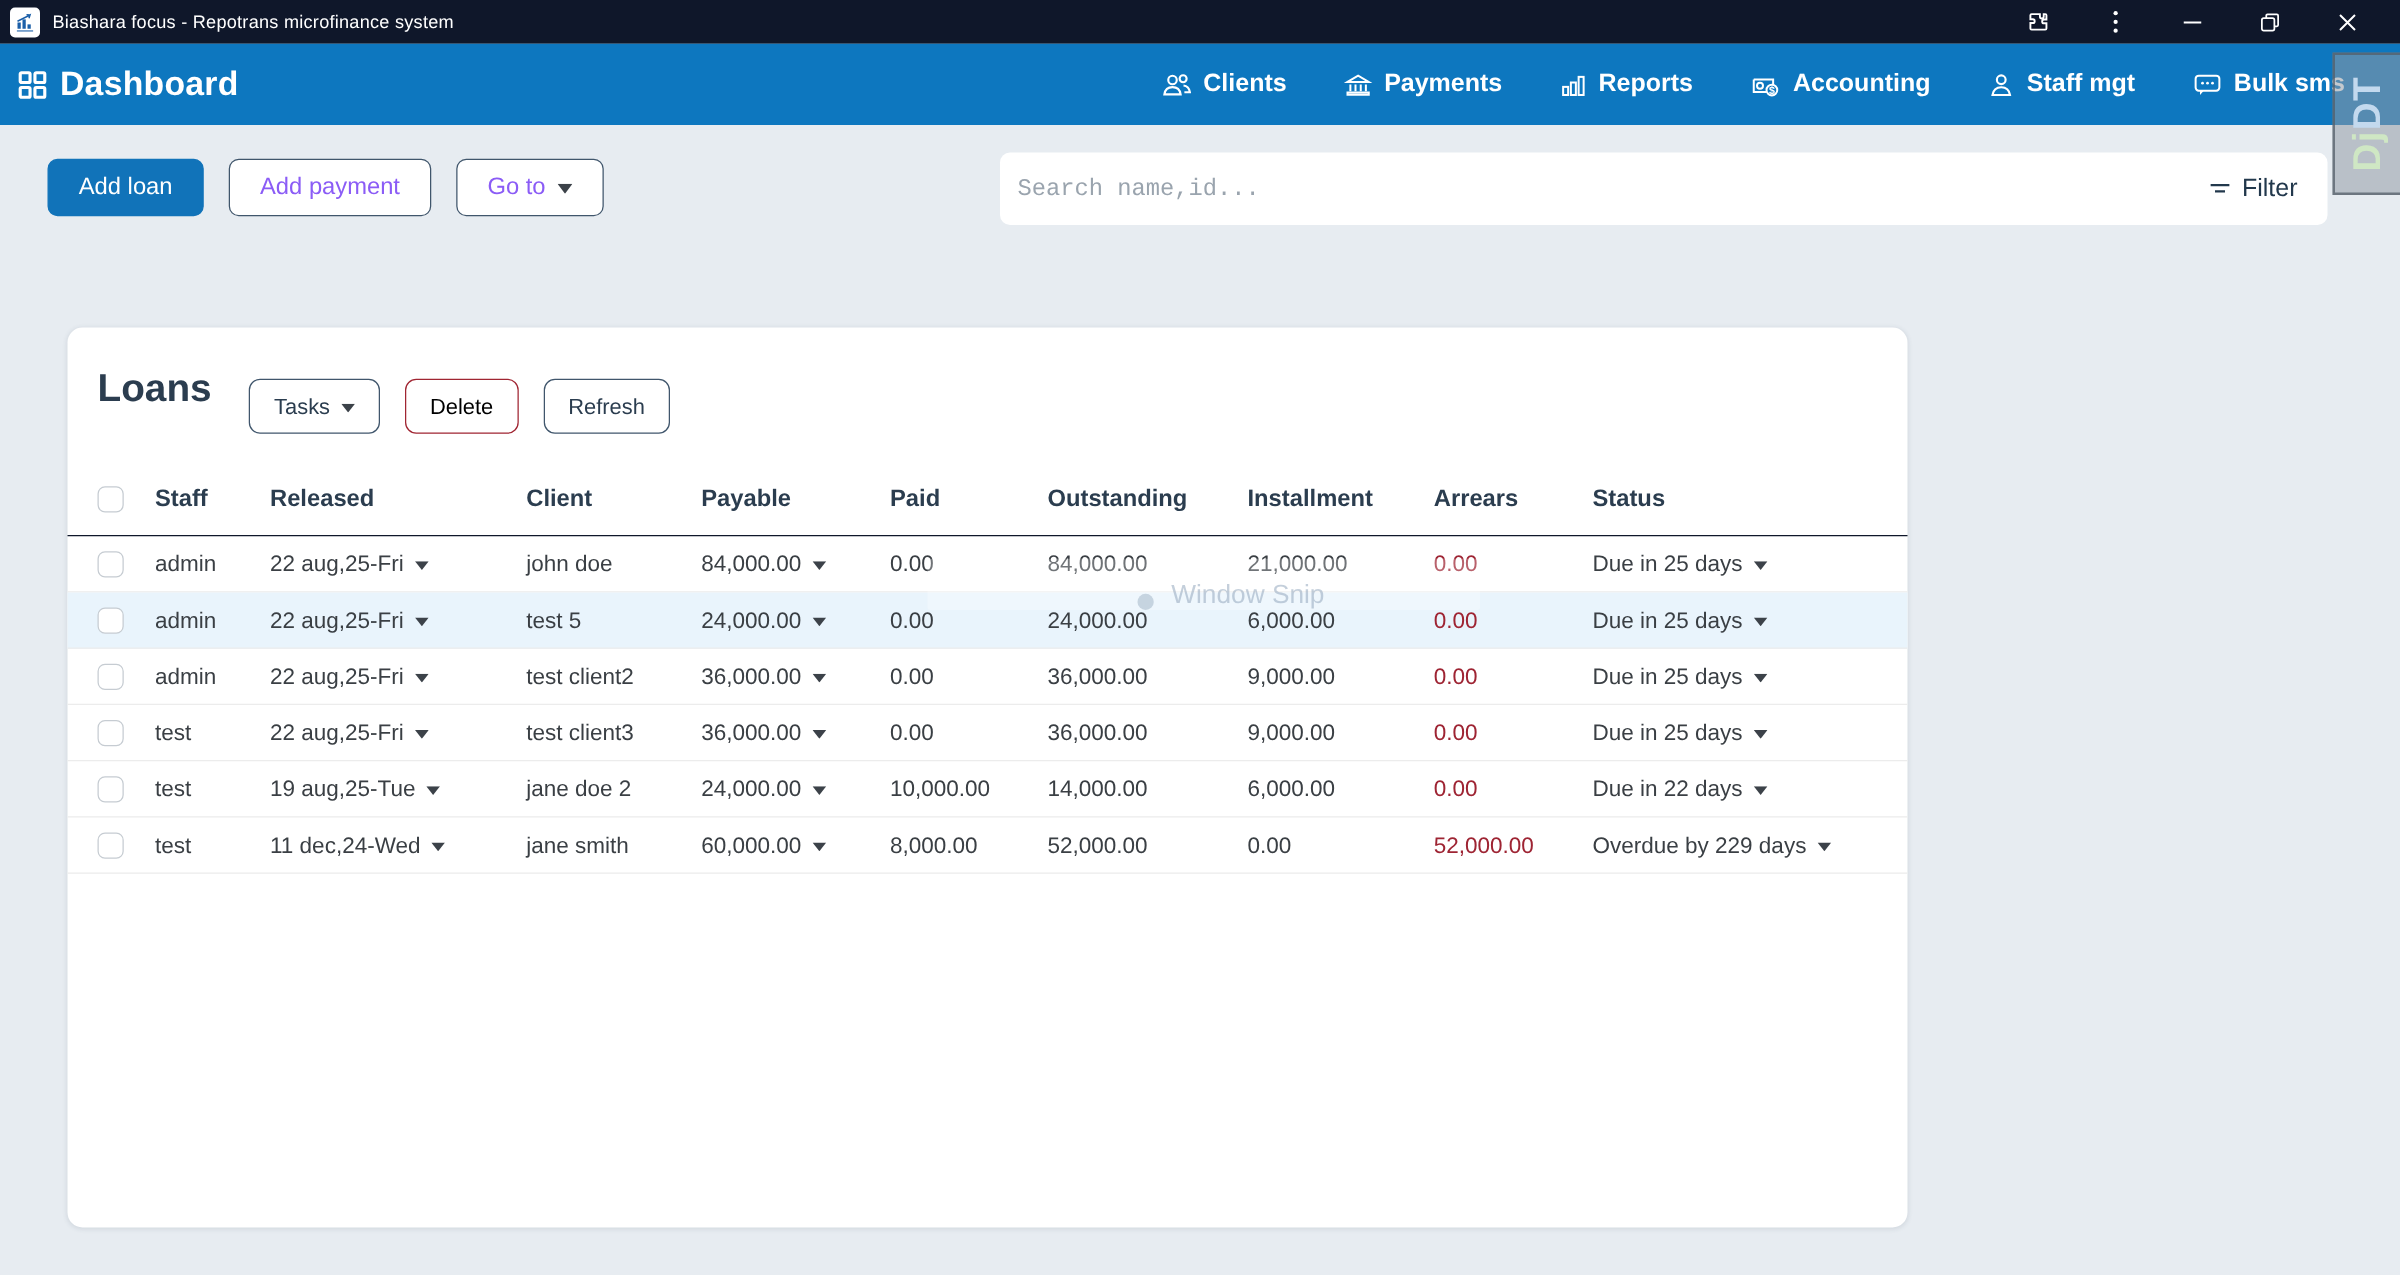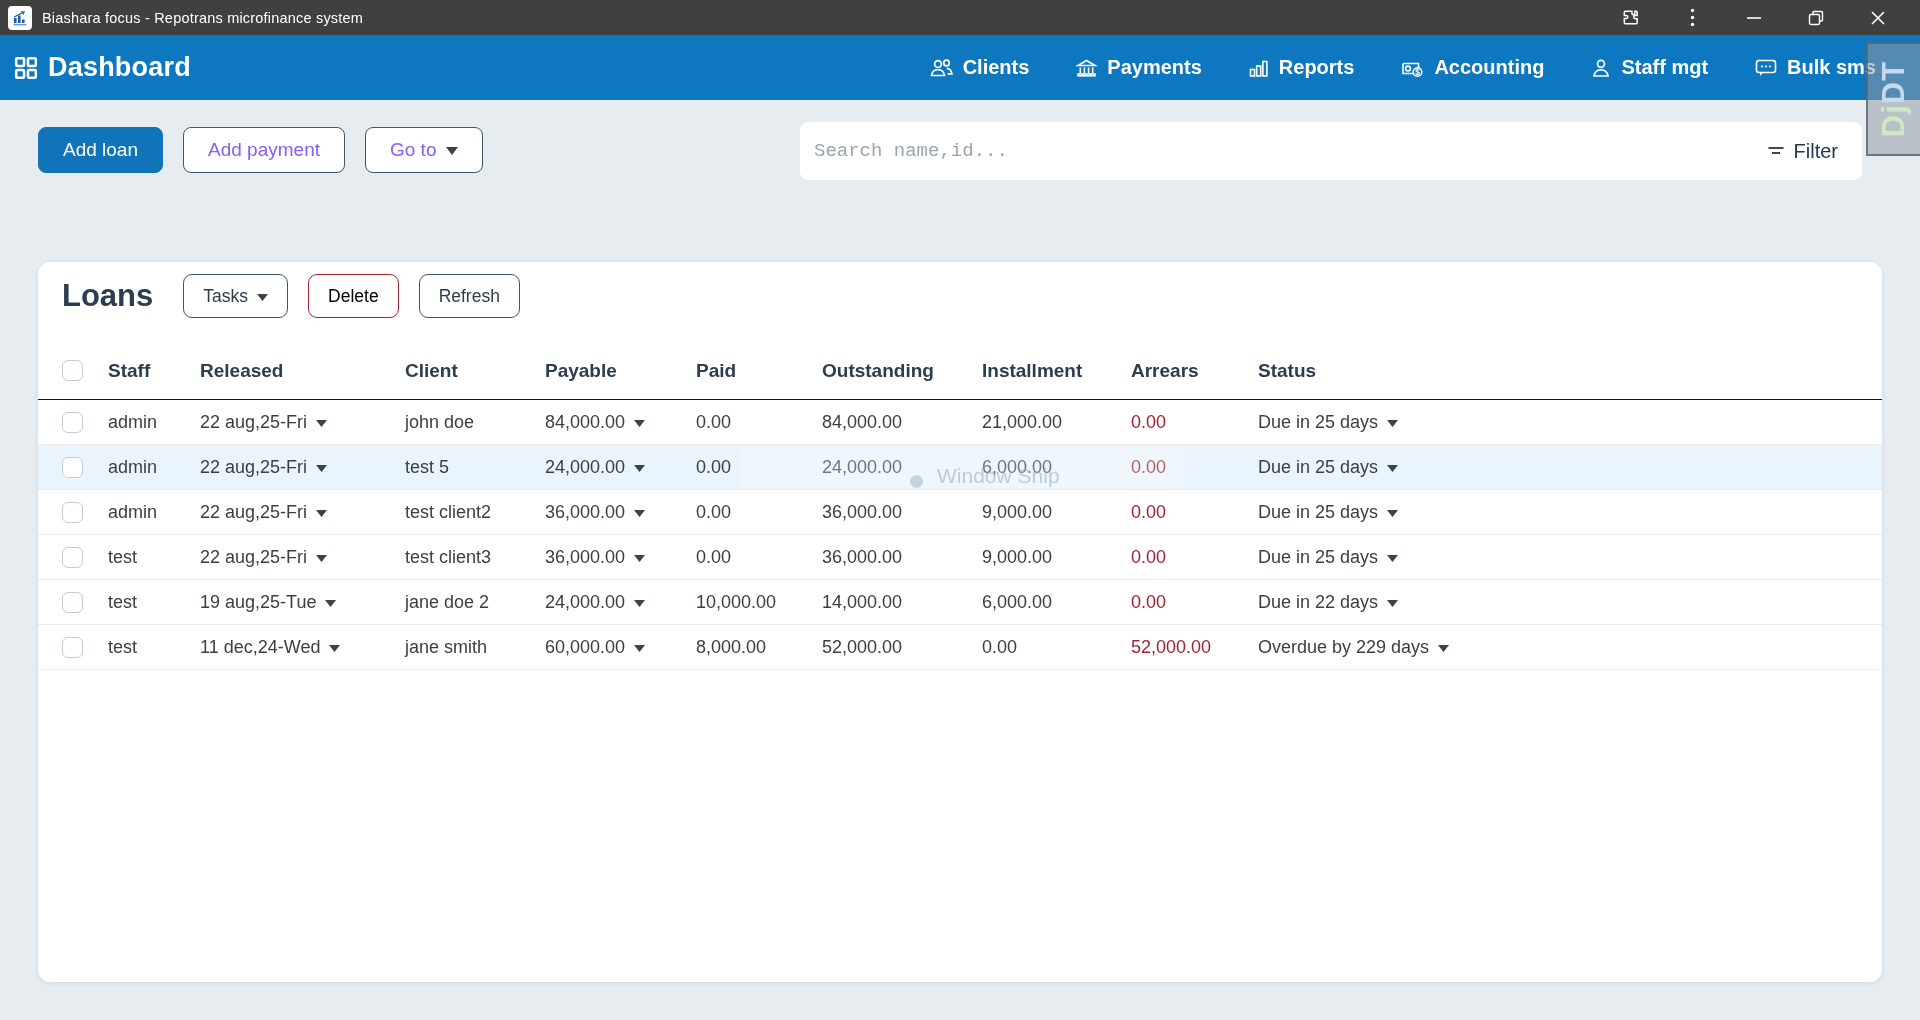--- a/index.html
+++ b/index.html
@@ -8,21 +8,21 @@
     position:relative; overflow:hidden;
     background:#e7ecf1;
     font-family:"Liberation Sans","DejaVu Sans",sans-serif;
     color:#3a3f44;
   }
   svg { display:block; }
 
   
   .titlebar {
     position:absolute; left:0; top:0; width:1920px; height:35px;
-    background:#404040; display:flex; align-items:center; padding:0 8px;
+    background:#0f172a; display:flex; align-items:center; padding:0 8px;
   }
   .app-icon {
     width:24px; height:24px; background:#ffffff; border-radius:4px;
     display:flex; align-items:center; justify-content:center; margin-right:10px;
   }
   .win-title { color:#ffffff; font-size:14.5px; letter-spacing:.2px; }
   .titlebar-controls {
     margin-left:auto; display:flex; align-items:center; gap:42px; padding-right:24px;
   }
   .tb-btn { width:20px; height:20px; display:flex; align-items:center; justify-content:center; cursor:default; }
@@ -67,30 +67,30 @@
   }
   .search-input {
     flex:1; border:none; outline:none; font-size:19px; color:#a16207;
     font-family:Liberation Mono, monospace; background:transparent;
   }
   .search-input::placeholder { color:#9aa4ae; }
   .filter-btn { display:flex; align-items:center; gap:8px; color:#22384c; font-size:20px; cursor:default; }
 
   
   .card {
-    position:absolute; left:38px; top:262px; width:1844px; height:720px;
+    position:absolute; left:54px; top:262px; width:1472px; height:720px;
     background:#ffffff; border-radius:12px;
     box-shadow:0 1px 4px rgba(40,60,80,0.12);
   }
   .card-header { display:flex; align-items:center; padding:12px 24px 0 24px; }
   .card-title { font-size:31px; font-weight:700; color:#2b3d4f; margin-right:30px; }
   .btn-sm {
     height:44px; border-radius:9px; font-size:17.5px; padding:0 19px;
     display:inline-flex; align-items:center; gap:9px;
-    background:#fff; border:1px solid #40566c; color:#2b3d4f; cursor:default;
+    background:#fff; border:1px solid #40566c; color:#2b3d4f; cursor:default;margin-top:29px;
   }
   .btn-danger { border-color:#a02532; color:#000000; }
   .card-header .btn-sm { margin-right:20px; }
 
   
   .tgrid {
     display:grid;
     grid-template-columns:70px 92px 205px 140px 151px 126px 160px 149px 127px 1fr;
     align-items:center;
   }

